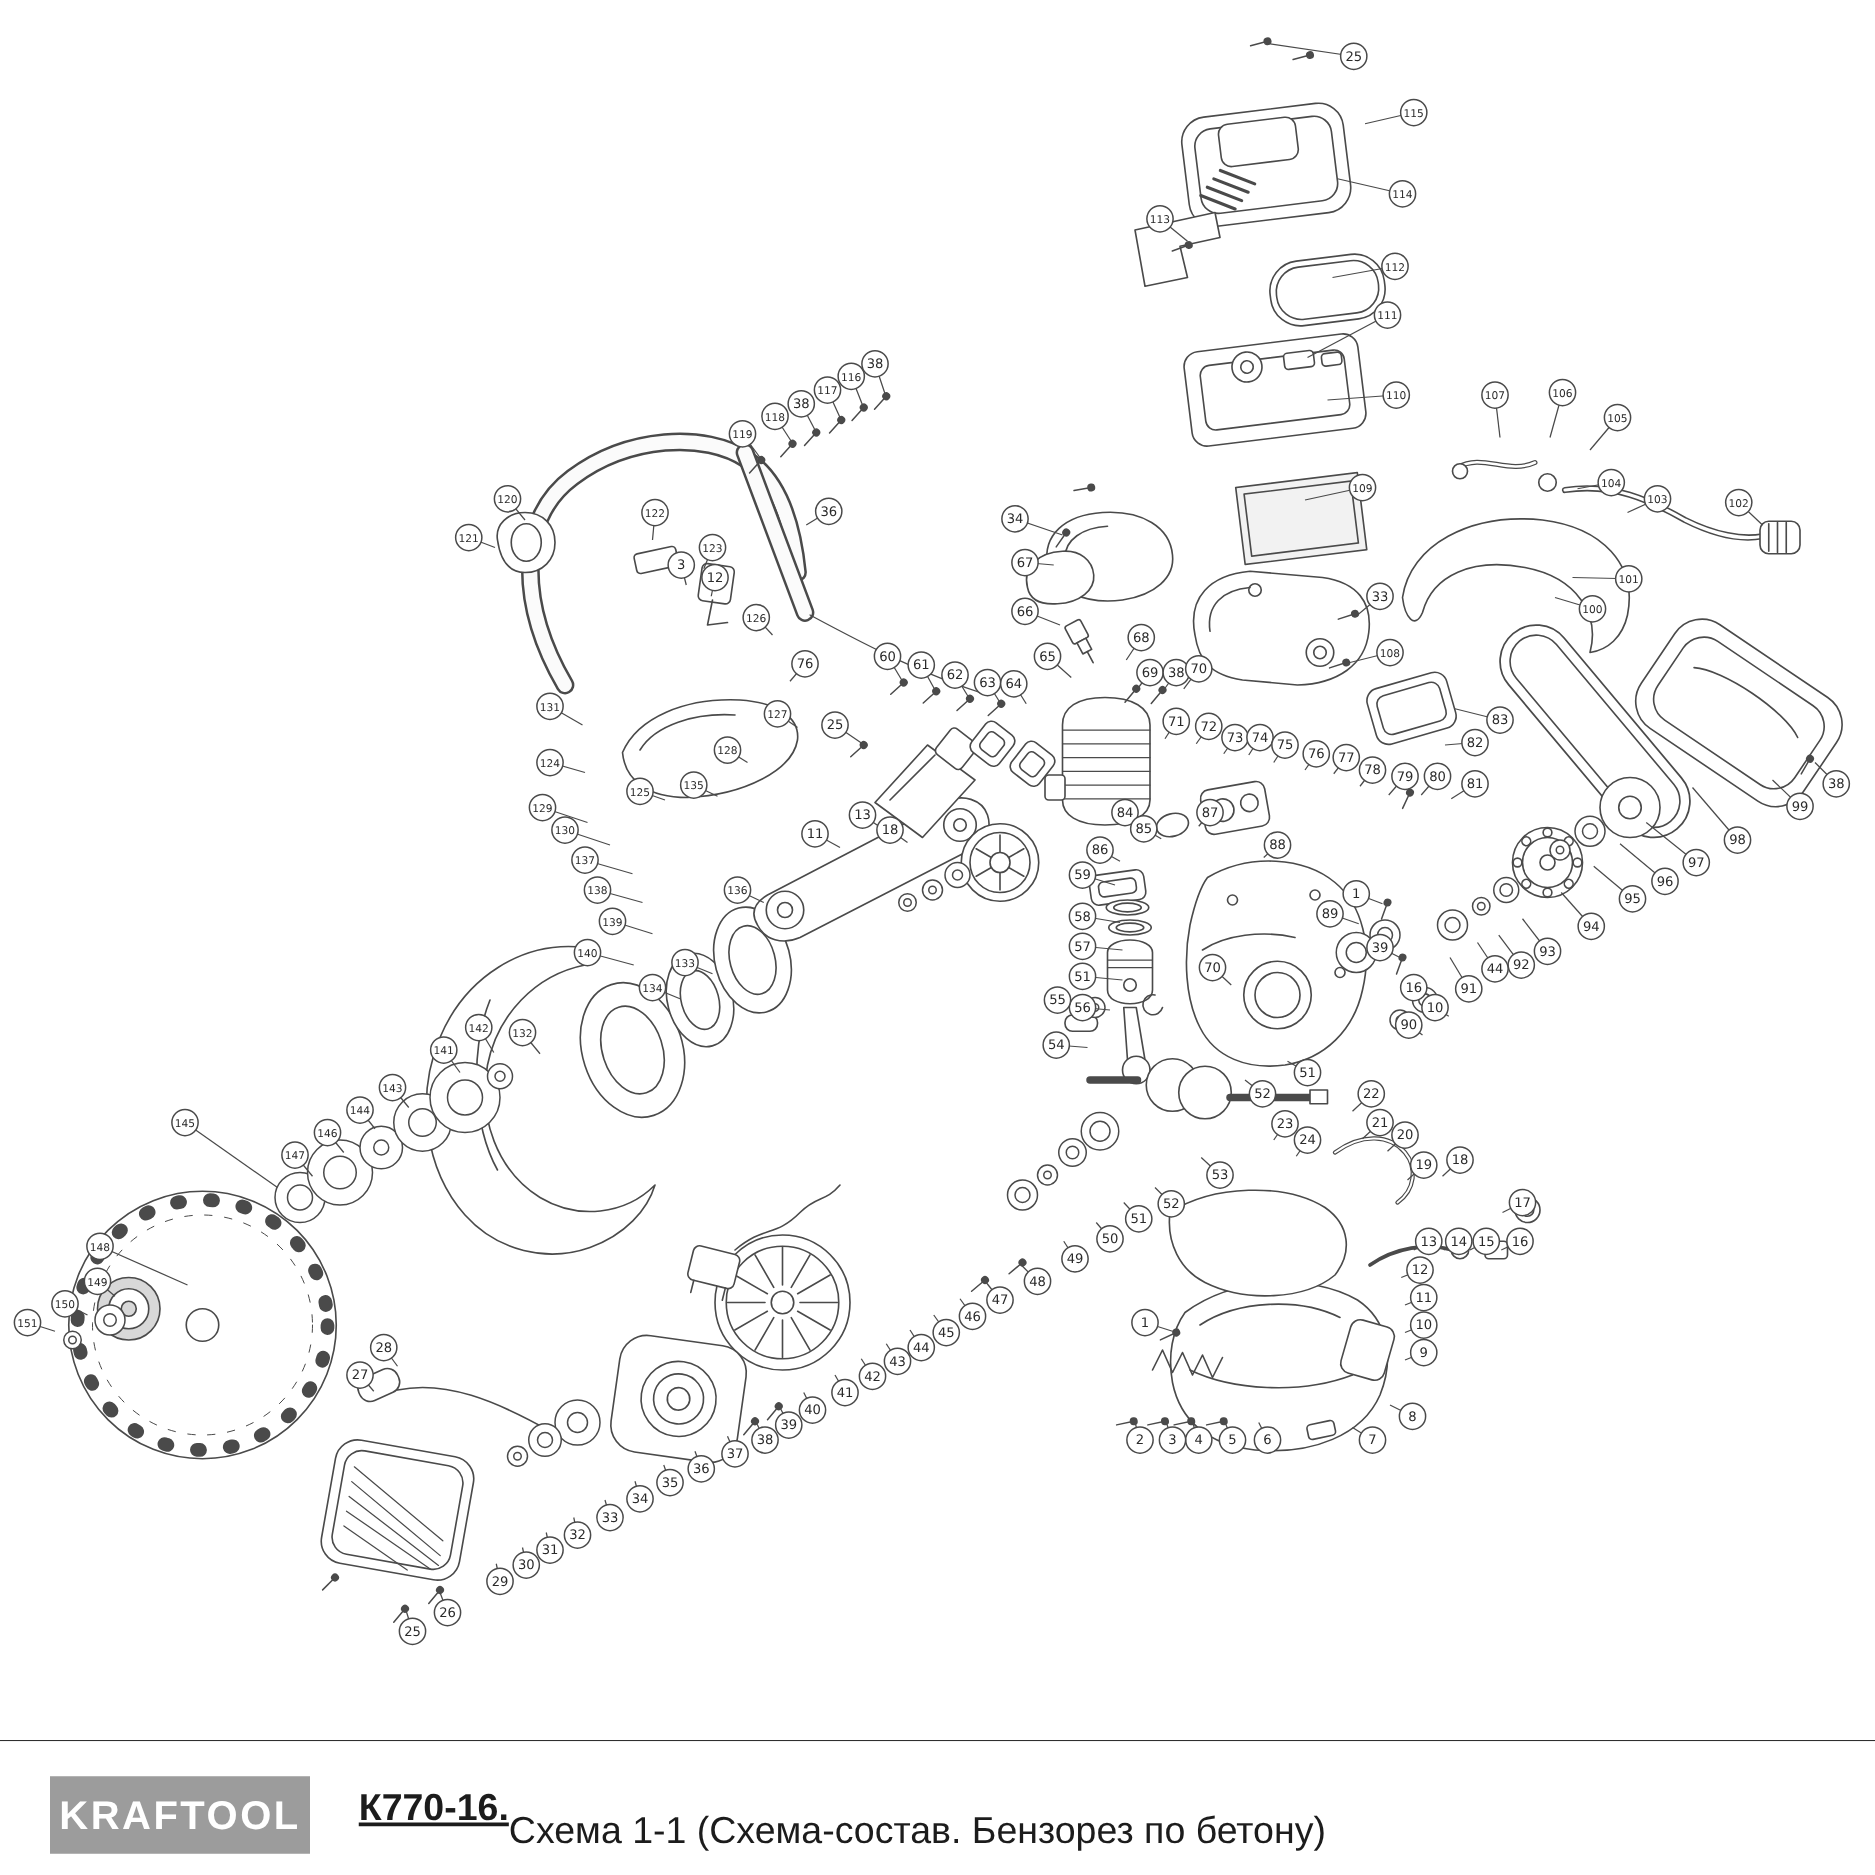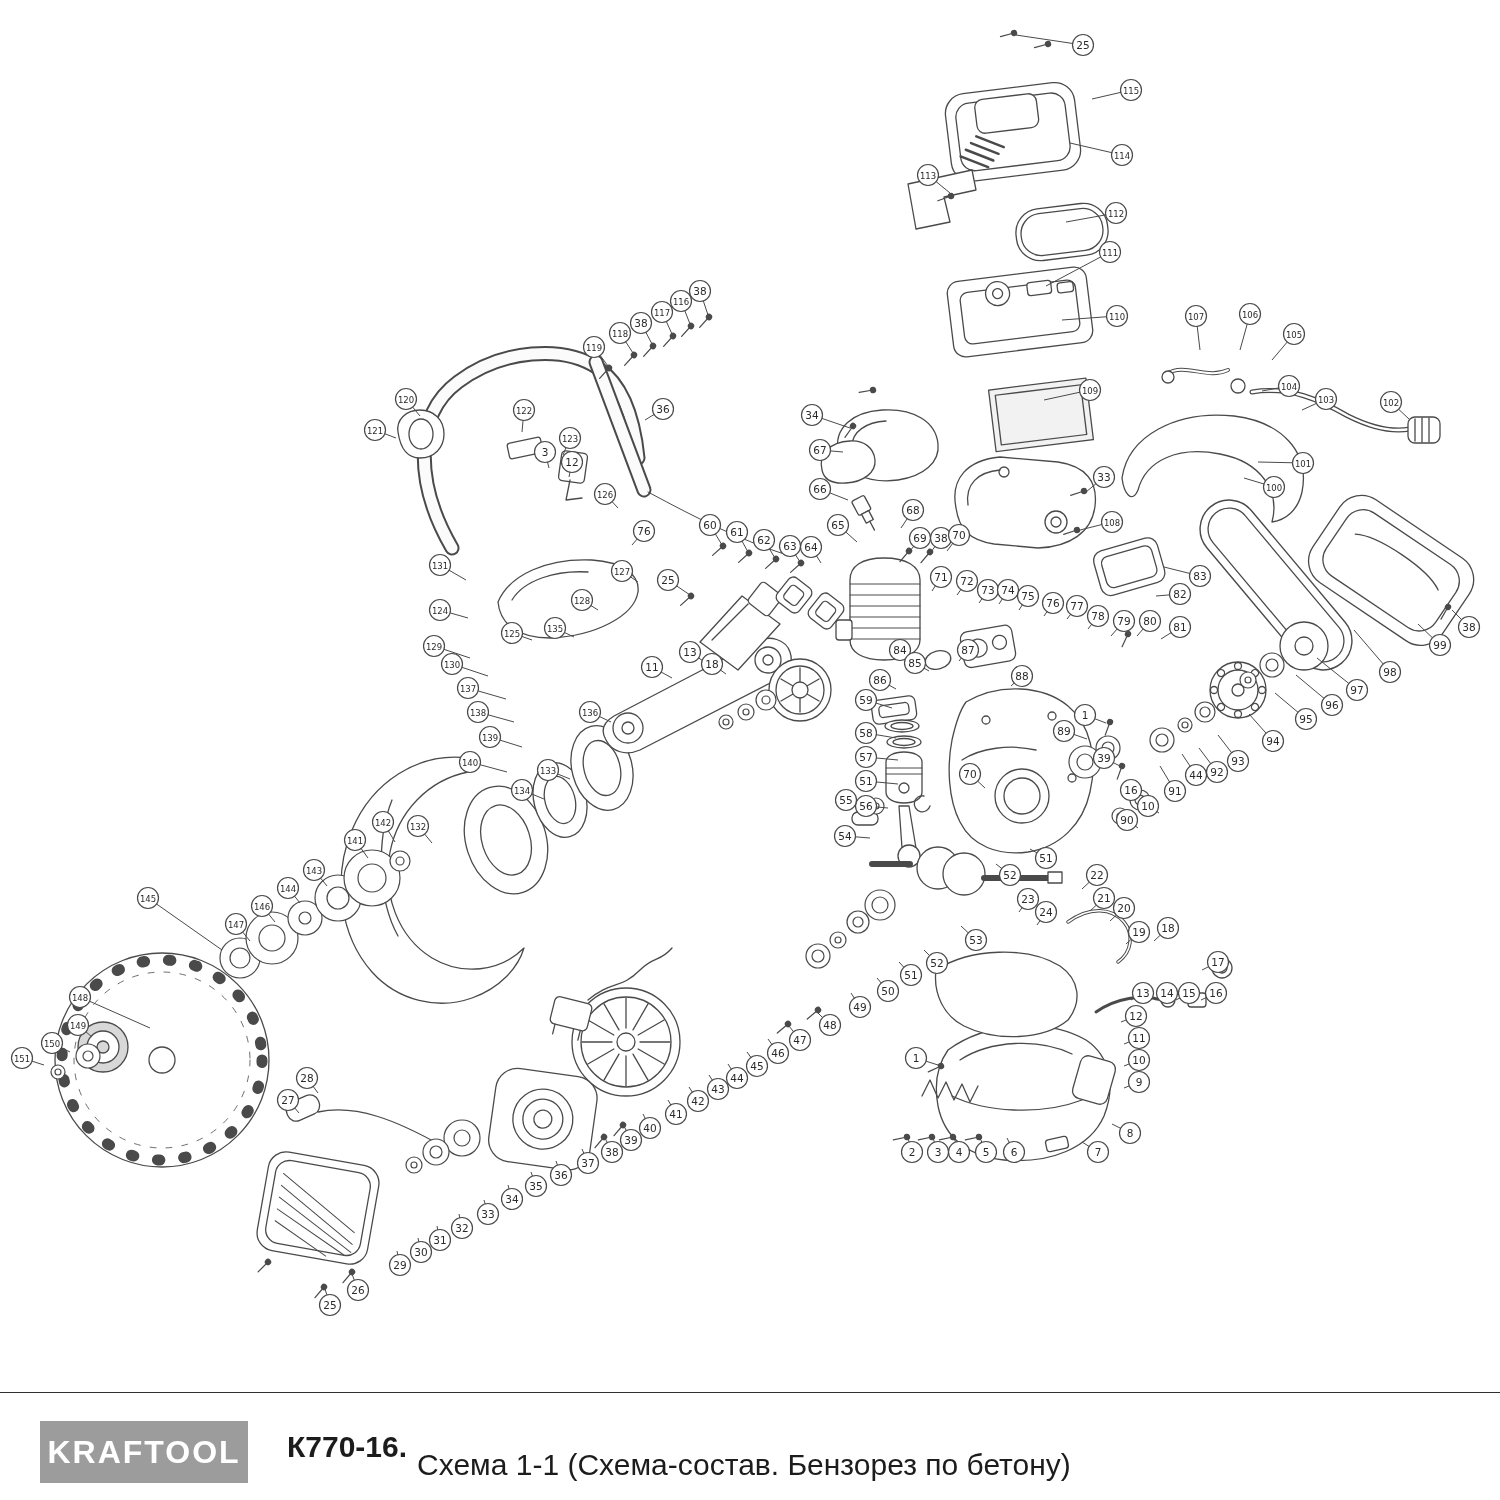--- a/index.html
+++ b/index.html
@@ -17,21 +17,21 @@
   .leader{stroke:#4a4a4a;stroke-width:1;}
   .callout-circle{fill:#fff;stroke:#4a4a4a;stroke-width:1.2;}
   .callout-num{font-family:"DejaVu Sans",sans-serif;fill:#2a2a2a;text-anchor:middle;}
 
   
   .footer-rule{position:absolute;left:0;top:1392px;width:1500px;border-top:1.5px solid #2f2f2f;}
   .footer{position:absolute;left:0;top:1393px;width:1500px;height:107px;background:#fff;}
   .logo{position:absolute;left:40px;top:28px;width:208px;height:62px;display:flex;align-items:center;justify-content:center;}
   .logo-text{font-weight:700;font-size:32px;letter-spacing:2px;}
   .title{position:absolute;left:287px;top:0;height:107px;display:flex;align-items:center;font-size:30px;color:#1c1c1c;white-space:nowrap;}
-  .title-code{font-weight:700;margin-right:10px;}
+  .title-code{font-weight:700;text-decoration:underline;}
   .title-rest{font-weight:400;margin-top:36px;}
 </style>
 </head>
 <body>
 
 <div id="stage">
 
 <svg id="diagram-svg" width="1500" height="1500" viewBox="0 0 1500 1500" xmlns="http://www.w3.org/2000/svg">
 
   <g id="art" stroke="#4a4a4a" stroke-width="1.3" fill="none" stroke-linejoin="round" stroke-linecap="round">

